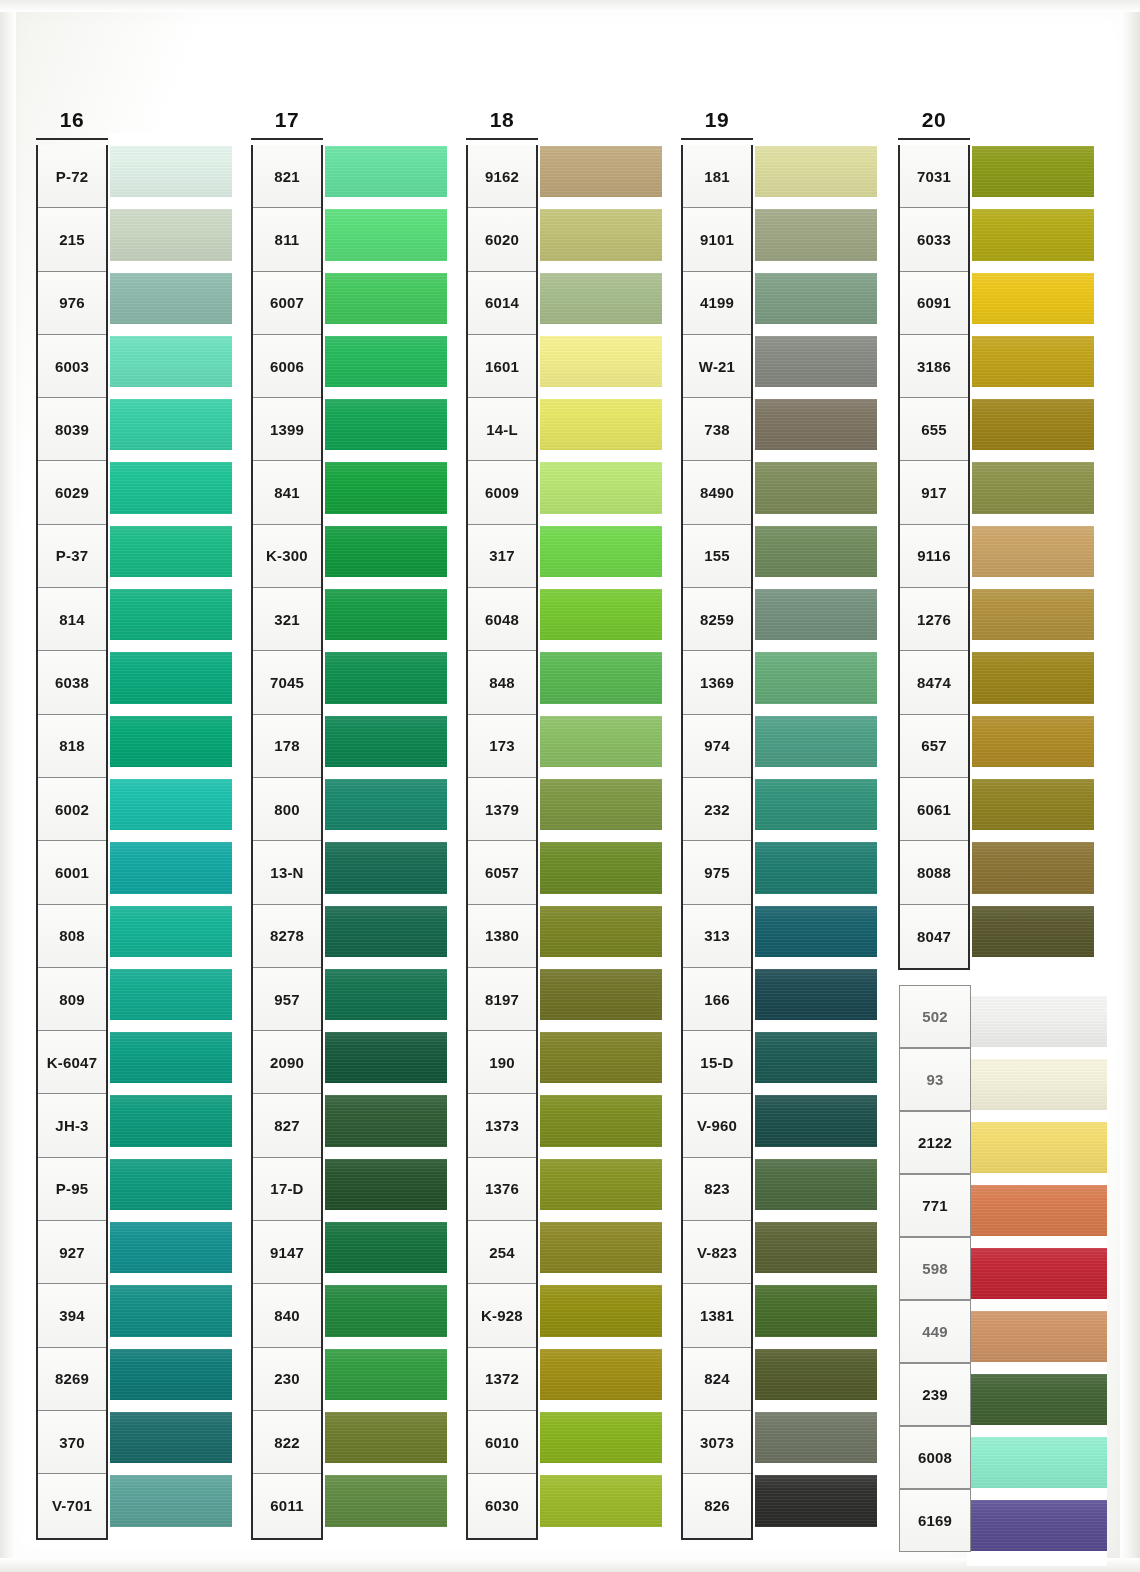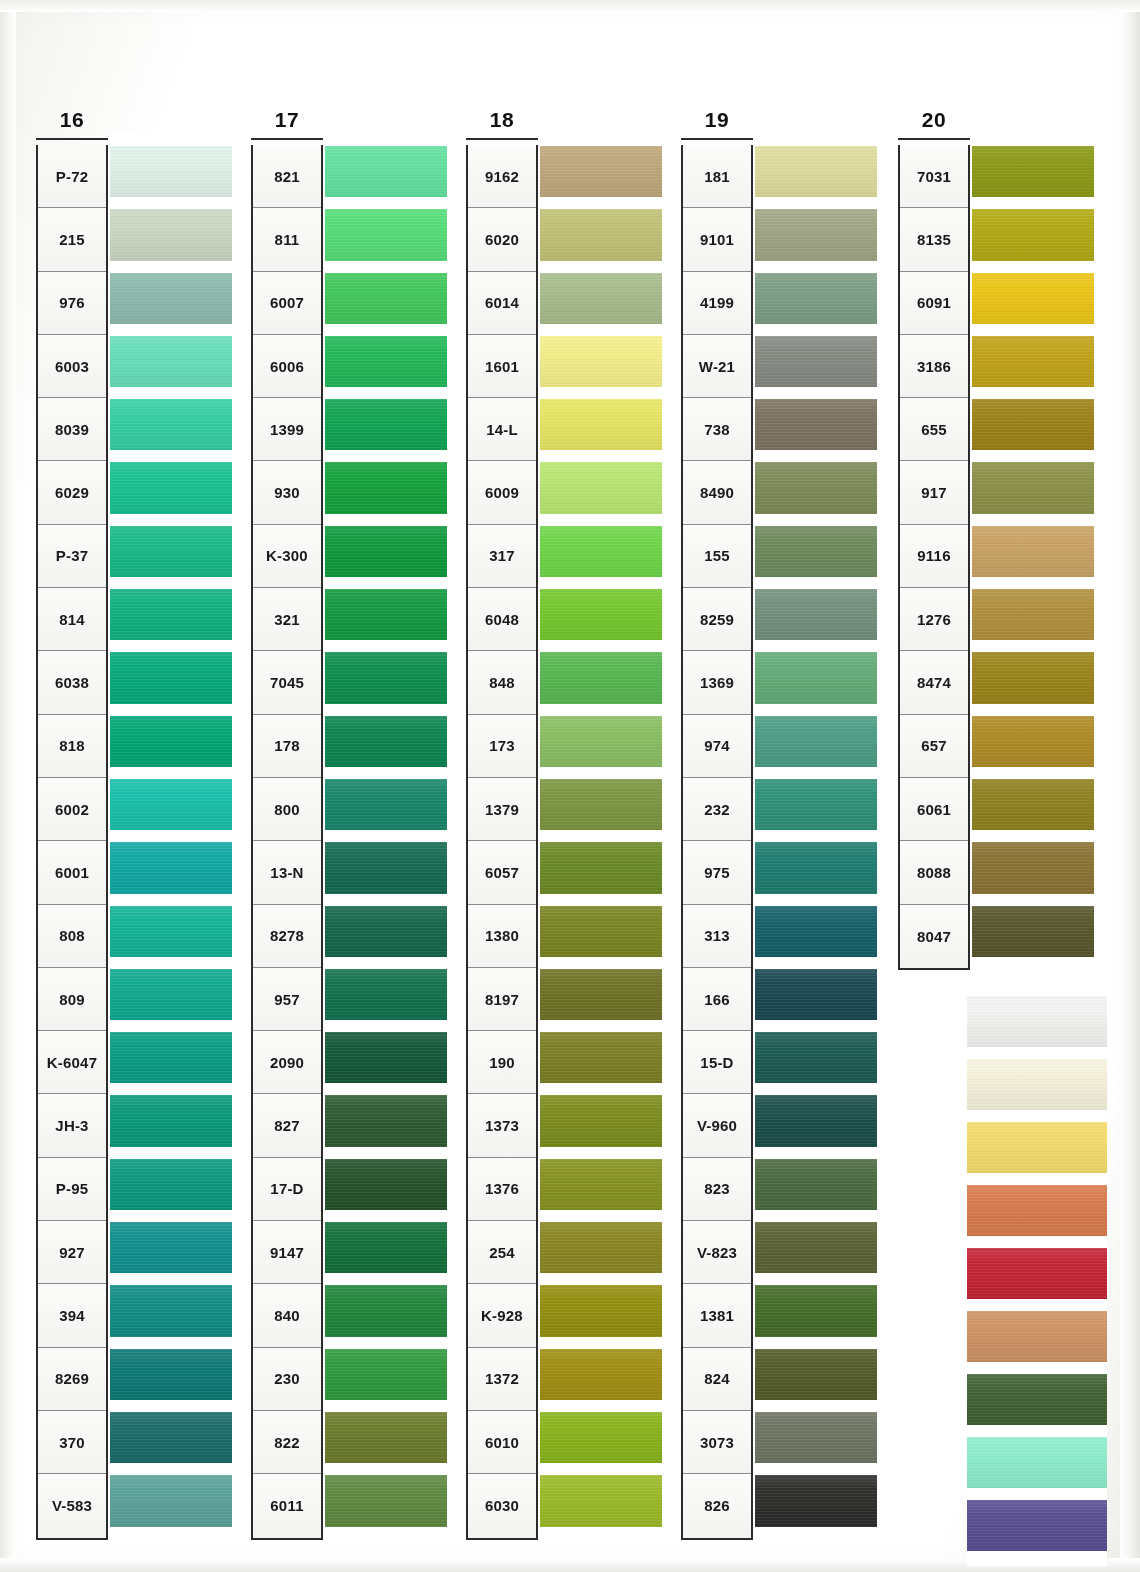--- a/index.html
+++ b/index.html
@@ -190,21 +190,21 @@
           <div class="label-cell">6001</div>
           <div class="label-cell">808</div>
           <div class="label-cell">809</div>
           <div class="label-cell">K-6047</div>
           <div class="label-cell">JH-3</div>
           <div class="label-cell">P-95</div>
           <div class="label-cell">927</div>
           <div class="label-cell">394</div>
           <div class="label-cell">8269</div>
           <div class="label-cell">370</div>
-          <div class="label-cell">V-583</div>
+          <div class="label-cell">V-701</div>
         </div>
         <div class="swatch-stack">
           <div class="swatch" title="P-72">
             <div class="band" style="background-color: rgb(226, 243, 234);"></div>
             <div class="sheen"></div>
           </div>
           <div class="swatch" title="215">
             <div class="band" style="background-color: rgb(204, 216, 196);"></div>
             <div class="sheen"></div>
           </div>
@@ -292,21 +292,21 @@
       </div>
       <div class="column" style="left: 237px;">
         <div class="col-header">17</div>
         <div class="header-rule"></div>
         <div class="label-stack">
           <div class="label-cell">821</div>
           <div class="label-cell">811</div>
           <div class="label-cell">6007</div>
           <div class="label-cell">6006</div>
           <div class="label-cell">1399</div>
-          <div class="label-cell">930</div>
+          <div class="label-cell">841</div>
           <div class="label-cell">K-300</div>
           <div class="label-cell">321</div>
           <div class="label-cell">7045</div>
           <div class="label-cell">178</div>
           <div class="label-cell">800</div>
           <div class="label-cell">13-N</div>
           <div class="label-cell">8278</div>
           <div class="label-cell">957</div>
           <div class="label-cell">2090</div>
           <div class="label-cell">827</div>
@@ -642,21 +642,21 @@
             <div class="band" style="background-color: rgb(45, 46, 43);"></div>
             <div class="sheen"></div>
           </div>
         </div>
       </div>
       <div class="column" style="left: 884px;">
         <div class="col-header">20</div>
         <div class="header-rule"></div>
         <div class="label-stack">
           <div class="label-cell">7031</div>
-          <div class="label-cell">8135</div>
+          <div class="label-cell">6033</div>
           <div class="label-cell">6091</div>
           <div class="label-cell">3186</div>
           <div class="label-cell">655</div>
           <div class="label-cell">917</div>
           <div class="label-cell">9116</div>
           <div class="label-cell">1276</div>
           <div class="label-cell">8474</div>
           <div class="label-cell">657</div>
           <div class="label-cell">6061</div>
           <div class="label-cell">8088</div>
@@ -748,14 +748,25 @@
         </div>
         <div class="swatch" title="6008">
           <div class="band" style="background-color: rgb(142, 238, 206);"></div>
           <div class="sheen"></div>
         </div>
         <div class="swatch" title="6169">
           <div class="band" style="background-color: rgb(90, 77, 147);"></div>
           <div class="sheen"></div>
         </div>
       </div>
+      <div id="col20-extra-labels">
+        <div class="label-cell faded">502</div>
+        <div class="label-cell faded">93</div>
+        <div class="label-cell">2122</div>
+        <div class="label-cell">771</div>
+        <div class="label-cell faded">598</div>
+        <div class="label-cell faded">449</div>
+        <div class="label-cell">239</div>
+        <div class="label-cell">6008</div>
+        <div class="label-cell">6169</div>
+      </div>
     </div>
 </div>
 
 </body></html>

